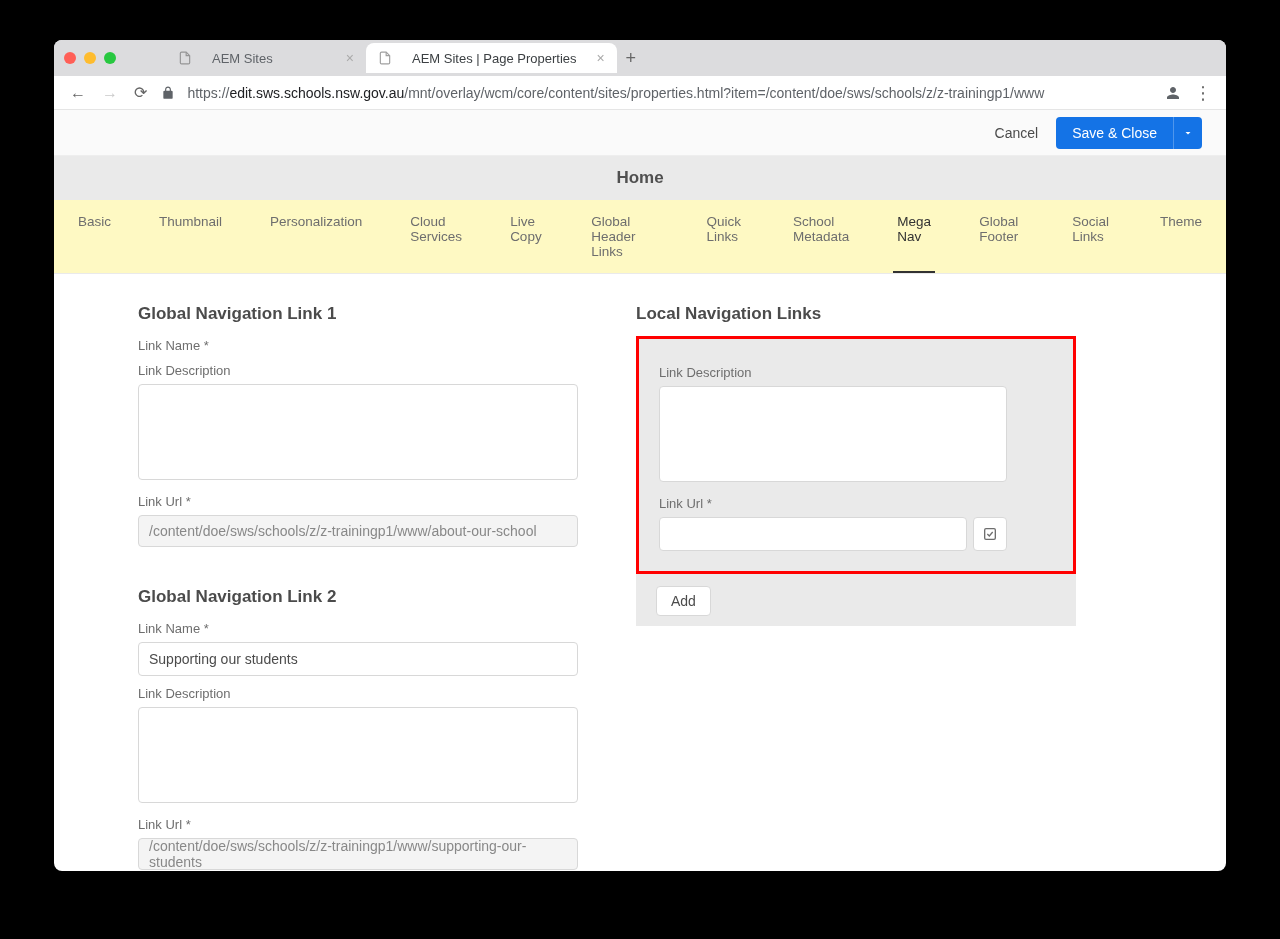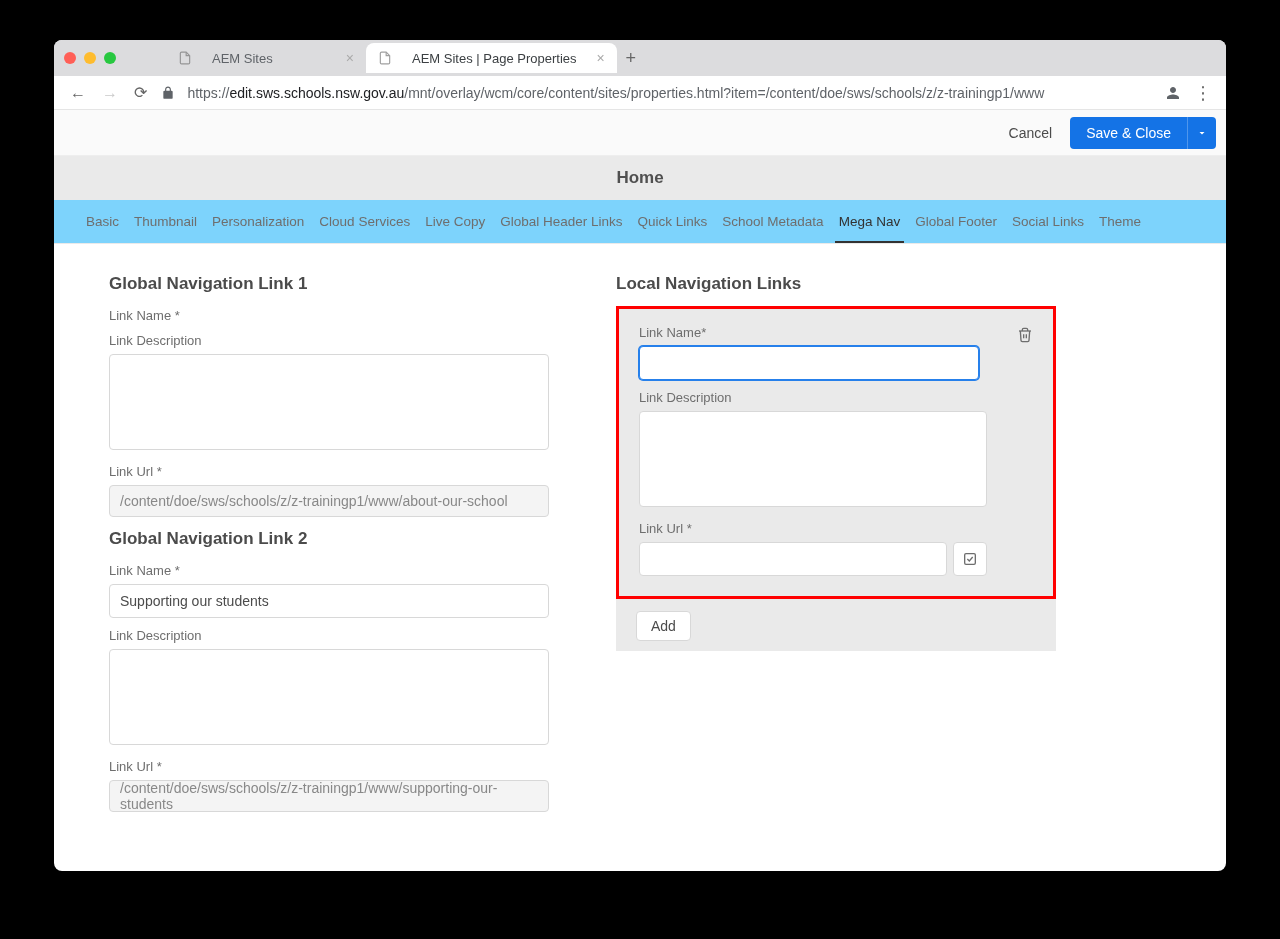--- a/index.html
+++ b/index.html
@@ -53,53 +53,53 @@
 .nav-arrow.dis { opacity:.35; }
 .lock { color:#666; font-size:13px; }
 .url { flex:1; font-size:14px; color:#5f6368; white-space:nowrap; overflow:hidden; }
 .url .dark { color:#202124; }
 .ext-icon { width:18px; height:18px; color:#666; }
 .kebab { font-size:18px; color:#666; letter-spacing:0; line-height:6px; }
 
 .app-toolbar {
   height: 46px; background:#fafafa;
   display:flex; align-items:center; justify-content:flex-end;
-  gap: 18px; padding: 0 10px; border-bottom:1px solid #eee;
+  gap: 18px; padding: 0 24px; border-bottom:1px solid #eee;
 }
 .btn-cancel { font-size:14px; color:#4b4b4b; }
 .btn-group { display:flex; }
 .btn-save {
   background:#1473e6; color:#fff; font-size:14px;
   padding: 8px 16px; border-top-left-radius:4px; border-bottom-left-radius:4px;
 }
 .btn-save-more {
   background:#1473e6; color:#fff; display:flex; align-items:center;
   padding: 0 8px; border-left:1px solid rgba(255,255,255,.25);
   border-top-right-radius:4px; border-bottom-right-radius:4px;
 }
 
 .page-title-bar {
   height:44px; background:#eaeaea;
   display:flex; align-items:center; justify-content:center;
   font-size:17px; font-weight:600; color:#505050;
 }
 
 .tabnav {
-  display:flex; gap: 7px; padding: 0 28px;
+  display:flex; gap: 40px; padding: 0 20px;
   border-bottom:1px solid #eaeaea;
-  background: #7dd3fc;
+  background: #fef9c3;
 }
 .tabnav .t {
   font-size:13.5px; color:#6e6e6e; padding: 14px 4px 12px;
   border-bottom: 2px solid transparent;
 }
 .tabnav .t.active { color:#323232; border-bottom-color:#323232; }
 
 .content {
-  display:flex; padding: 30px 55px; gap: 39px;
+  display:flex; padding: 30px 84px; gap: 30px;
 }
 .col { flex:1; max-width: 440px; }
 .col.right { margin-left: 28px; }
 
 h3.section {
   font-size:17px; color:#4b4b4b; font-weight:700; margin-bottom: 14px;
 }
 .field-label {
   font-size:13px; color:#6e6e6e; margin: 10px 0 6px; display:block;
 }
@@ -221,47 +221,33 @@
   <div class="content">
 
     <div class="col">
       <h3 class="section">Global Navigation Link 1</h3>
       <label class="field-label">Link Name *</label>
       <label class="field-label">Link Description</label>
       <textarea class="textarea" style=""></textarea>
       <label class="field-label">Link Url *</label>
       <div class="text-disabled">/content/doe/sws/schools/z/z-trainingp1/www/about-our-school</div>
 
-      <h3 class="section" style="margin-top:12px">Global Navigation Link 2</h3>
+      <h3 class="section" style="margin-top:40px">Global Navigation Link 2</h3>
       <label class="field-label">Link Name *</label>
       <input class="text-input" value="Supporting our students" style="">
       <label class="field-label">Link Description</label>
       <textarea class="textarea" style=""></textarea>
       <label class="field-label">Link Url *</label>
       <div class="text-disabled">/content/doe/sws/schools/z/z-trainingp1/www/supporting-our-students</div>
     </div>
 
     <div class="col right">
       <h3 class="section">Local Navigation Links</h3>
       <div class="local-area">
         <div class="local-box">
-          <div class="local-row-head">
-            <div style="flex:1">
-              <label class="field-label" style="margin-top:0">Link Name*</label>
-              <input class="text-input focused" style="width: 340px;" value="">
-            </div>
-            <span class="trash">
-              <svg width="16" height="16" viewBox="0 0 24 24" fill="none" stroke="#6e6e6e" stroke-width="2">
-                  <polyline points="3 6 5 6 21 6"></polyline>
-                  <path d="M19 6l-1 14a2 2 0 0 1-2 2H8a2 2 0 0 1-2-2L5 6"></path>
-                  <path d="M10 11v6M14 11v6"></path>
-                  <path d="M8 6V4a2 2 0 0 1 2-2h4a2 2 0 0 1 2 2v2"></path>
-                </svg>
-            </span>
-          </div>
           <label class="field-label">Link Description</label>
           <textarea class="textarea" style="width: 348px;"></textarea>
           <label class="field-label">Link Url *</label>
           <div class="url-row" style="width: 348px;">
             <input class="text-input" value="" style="">
             <span class="check-btn">
               <svg width="16" height="16" viewBox="0 0 24 24" fill="none" stroke="#6e6e6e" stroke-width="2">
                   <rect x="4" y="4" width="16" height="16" rx="2"></rect>
                   <polyline points="8 12 11 15 16 9"></polyline>
                 </svg>

